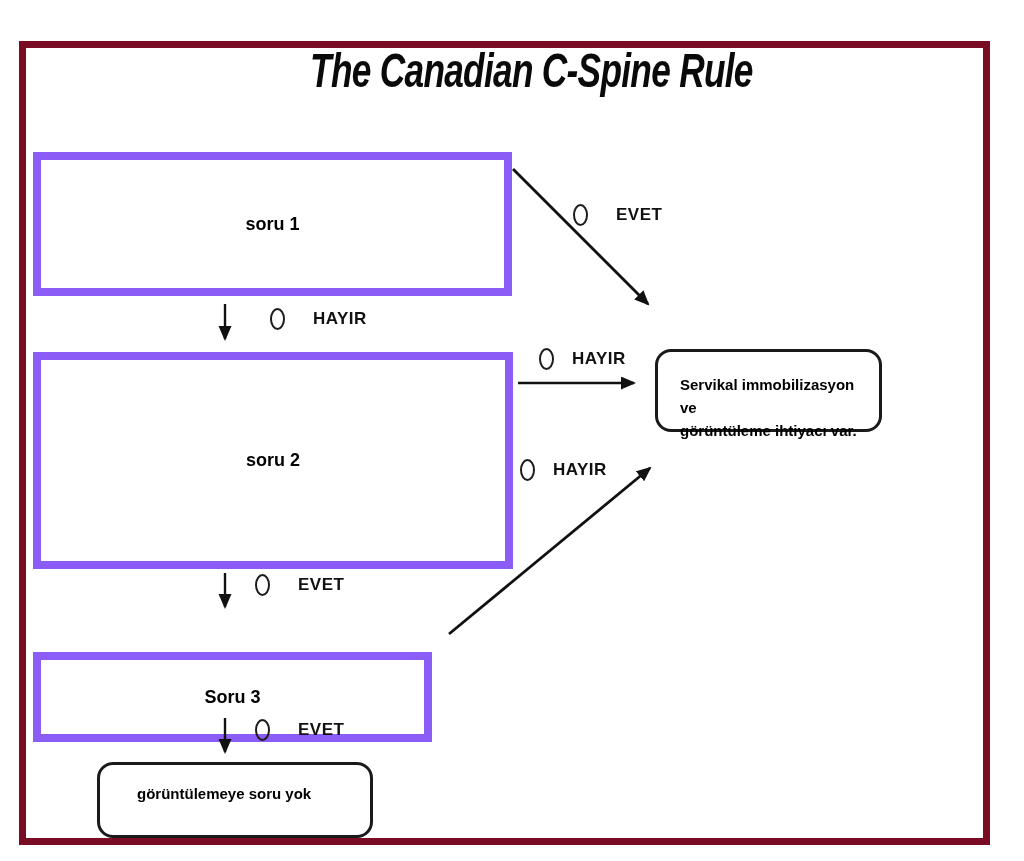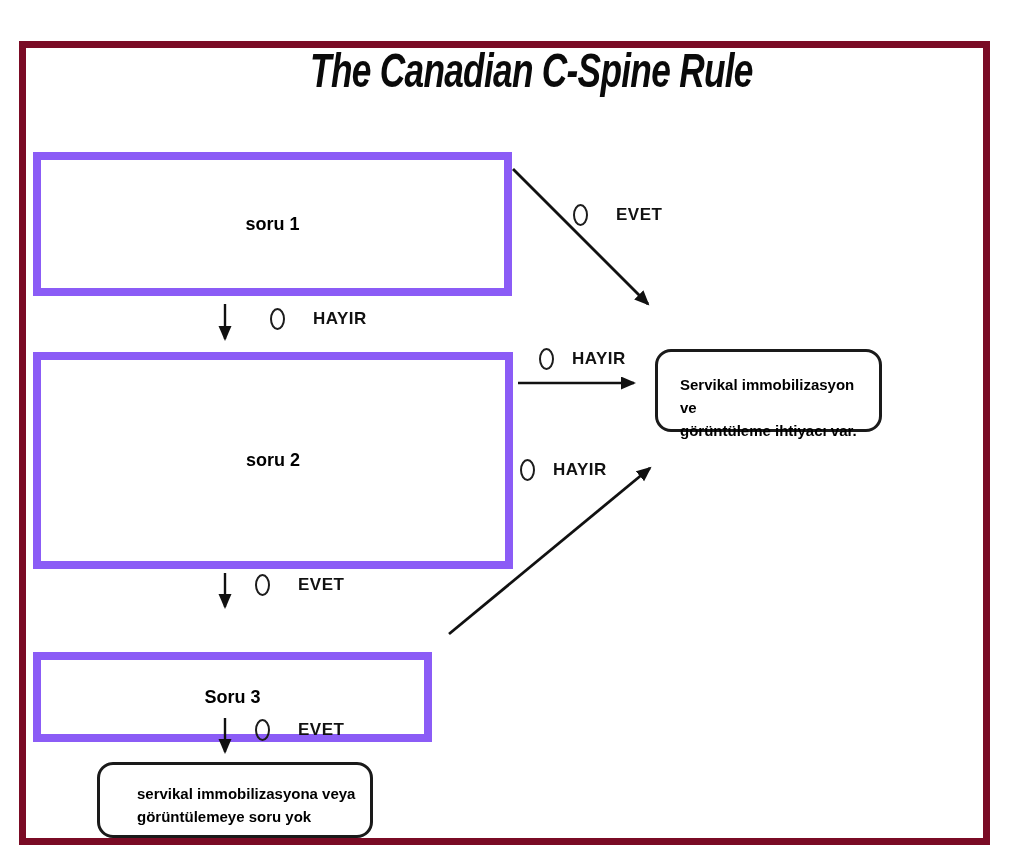--- a/index.html
+++ b/index.html
@@ -129,21 +129,20 @@
   <div class="box" id="soru3" style="left:33px;top:620px;width:399px;height:90px;margin-top:32px;">
     <span class="qlabel">Soru 3</span>
   </div>
 
   <div class="rounded" id="result-imaging" style="left:655px;top:349px;width:227px;height:83px;">
     <span class="rline">Servikal immobilizasyon ve</span>
     <span class="rline">görüntüleme ihtiyacı var.</span>
   </div>
 
   <div class="rounded" id="result-no-imaging" style="left:97px;top:762px;width:276px;height:76px;">
-    <span class="rline">servikal immobilizasyona veya</span>
     <span class="rline">görüntülemeye soru yok</span>
   </div>
 
   <svg class="overlay" viewBox="0 0 1024 861">
     <defs>
       <marker id="ah" markerUnits="userSpaceOnUse" markerWidth="16" markerHeight="14" refX="13" refY="6.5" orient="auto">
         <path d="M0,0 L15,6.5 L0,13 Z" fill="#111111"></path>
       </marker>
     </defs>
     <line x1="513" y1="169" x2="648" y2="304" stroke="#111111" stroke-width="2.8" marker-end="url(#ah)"></line>

